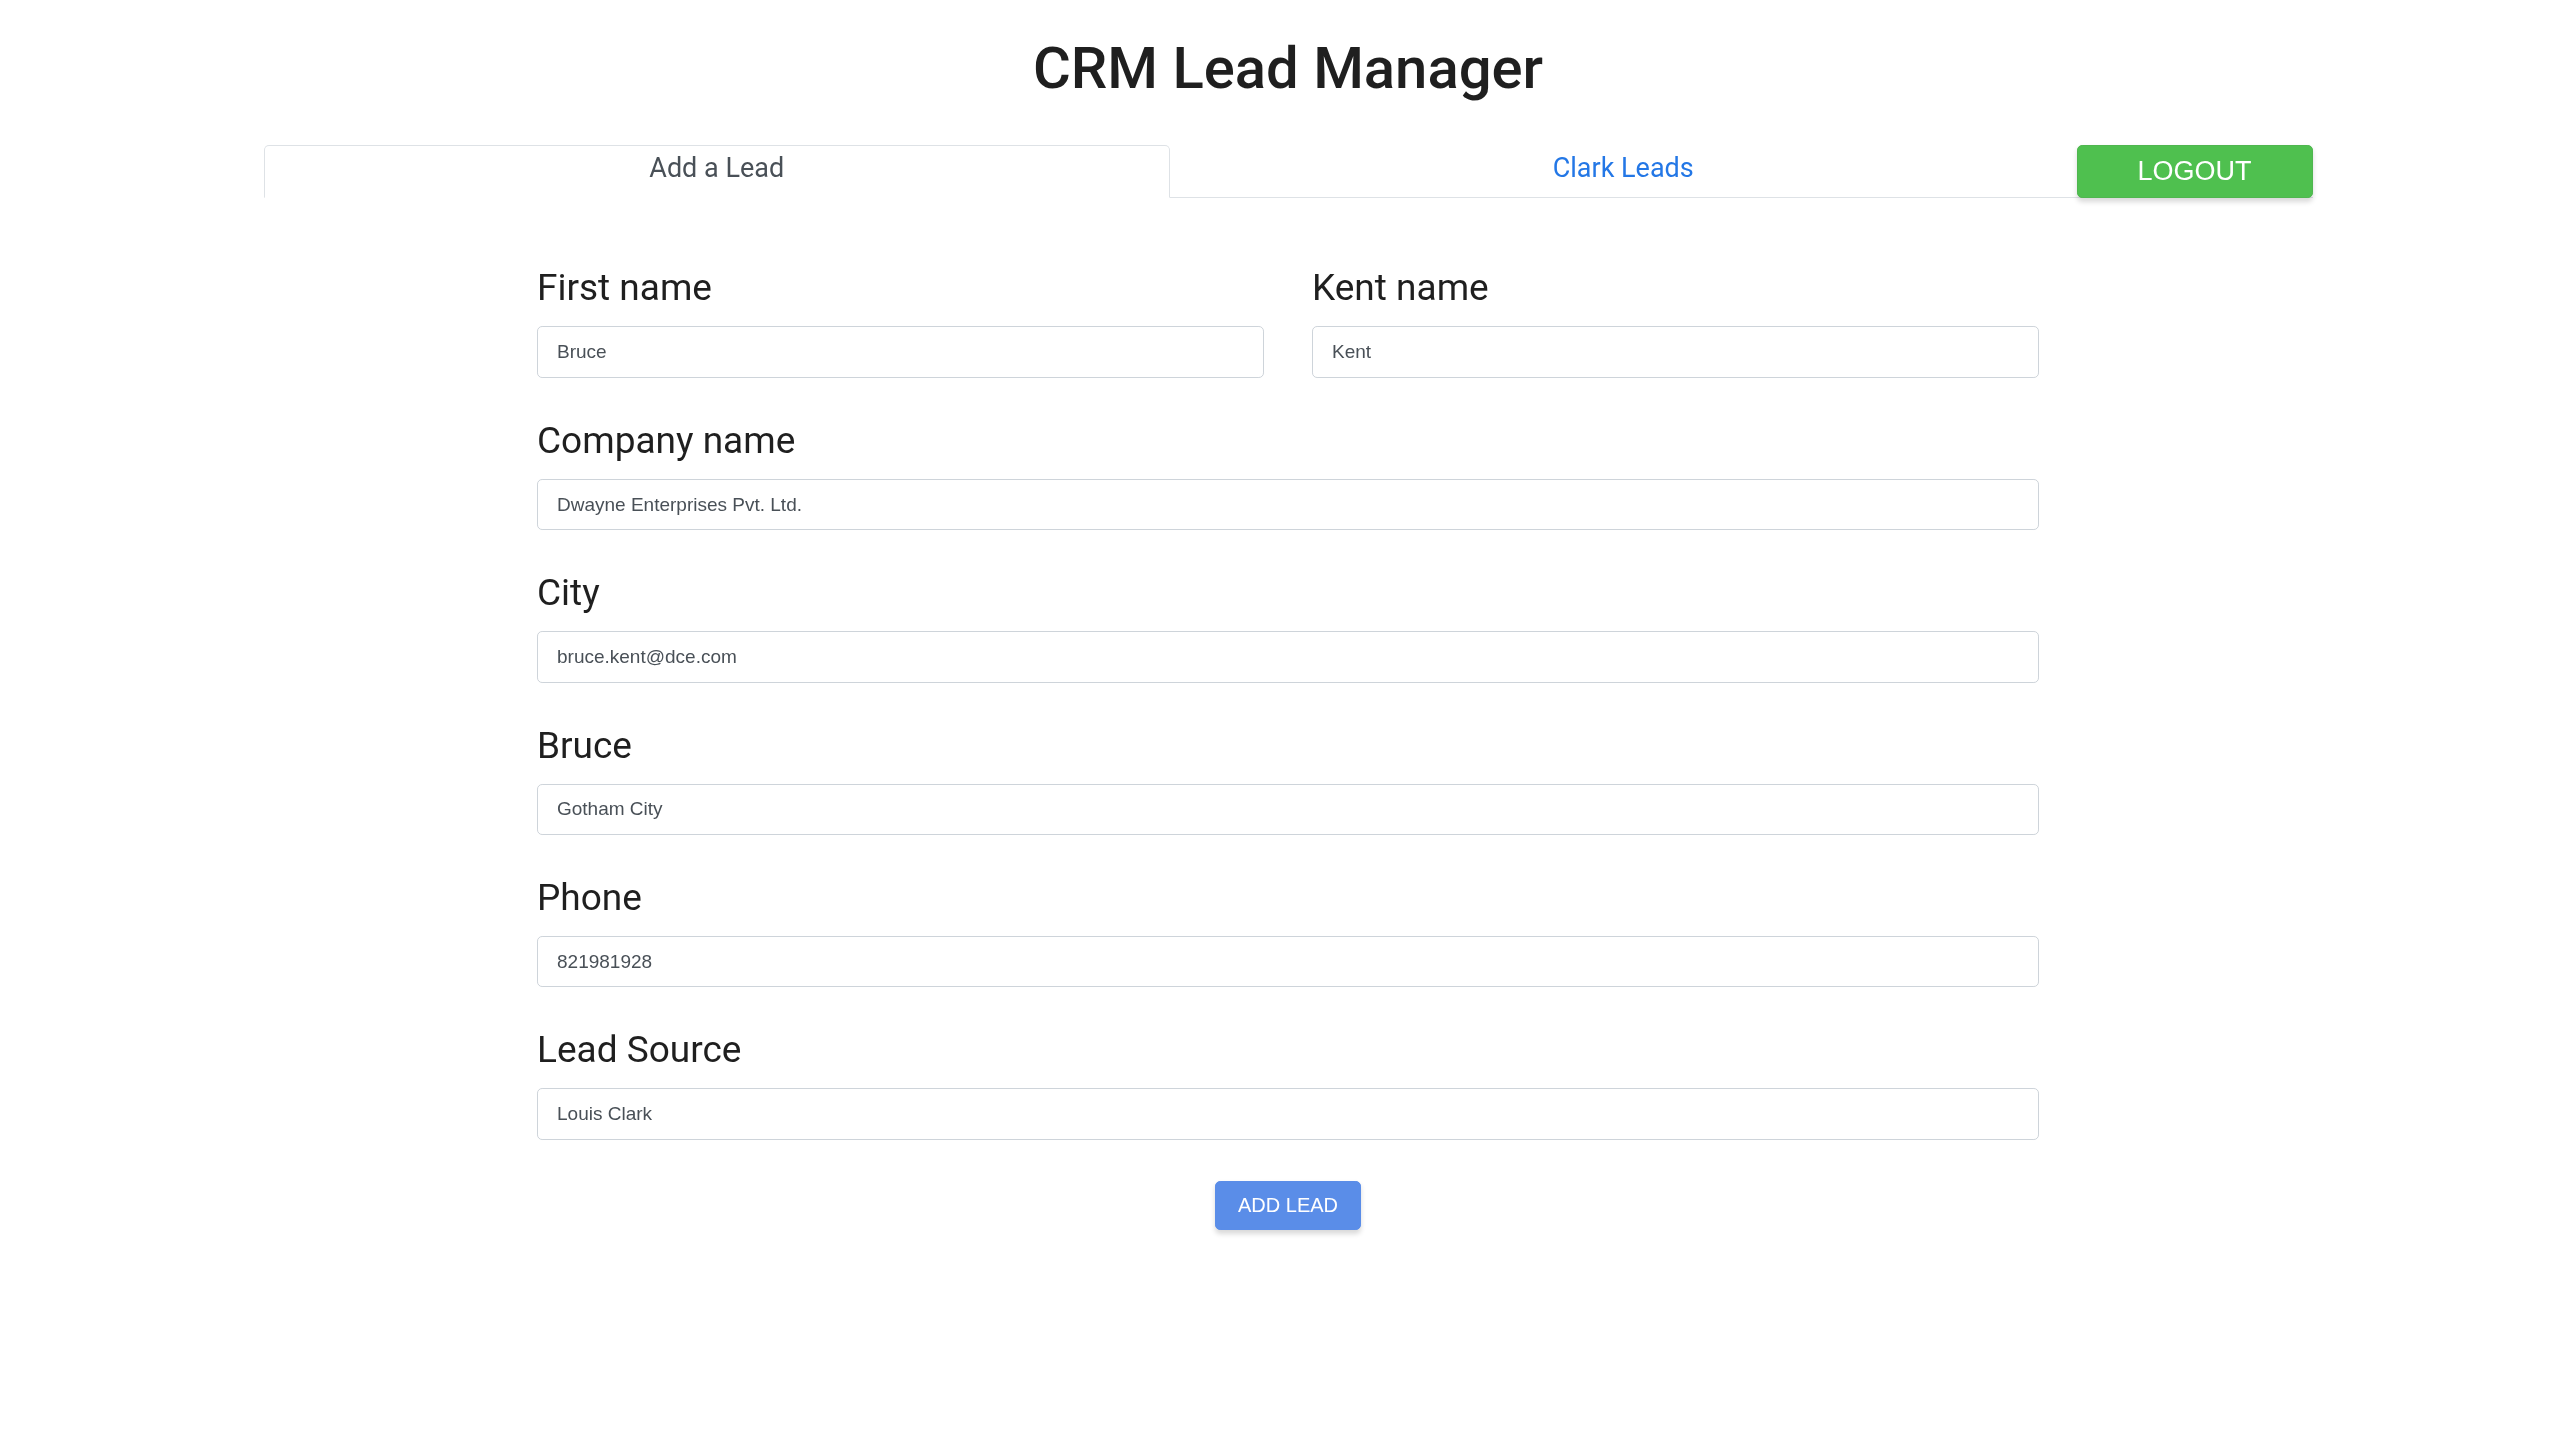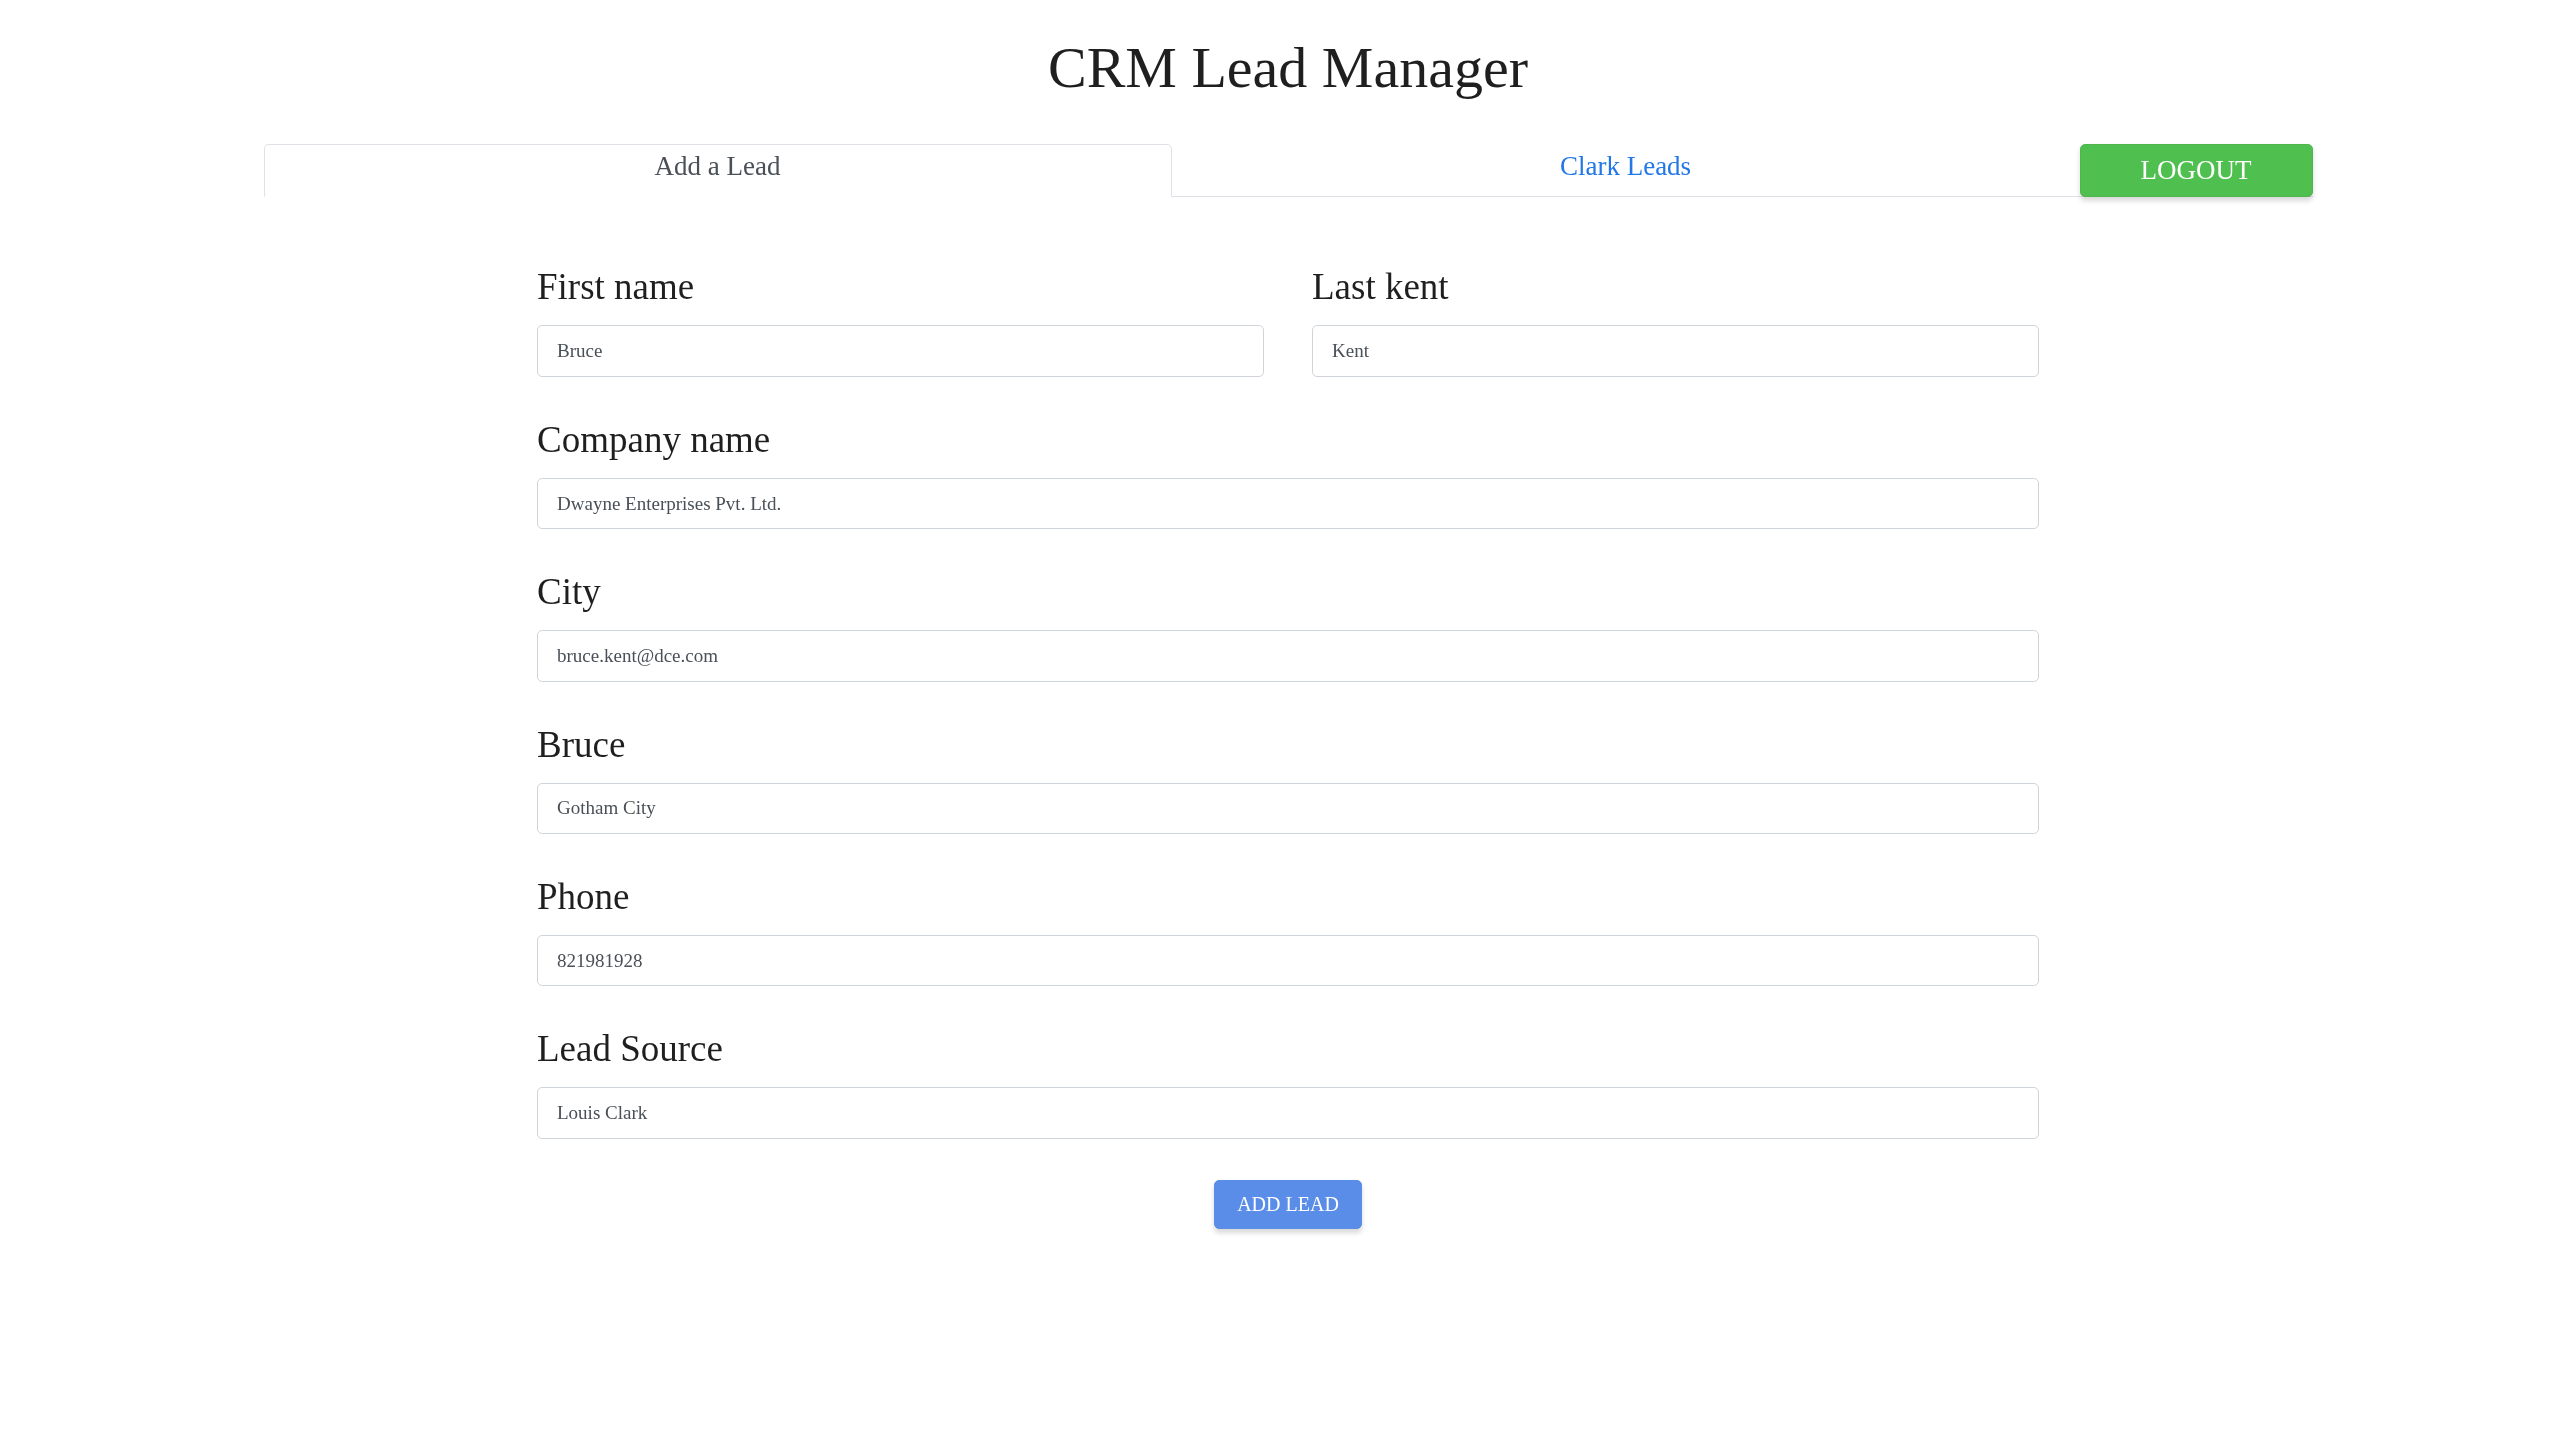--- a/index.html
+++ b/index.html
@@ -1,19 +1,18 @@
 <!DOCTYPE html>
 <html style="font-size:13.7px"><head>
   <meta charset="utf-8">
   <style>
     * {
       margin: 0;
       padding: 0;
       box-sizing: border-box;
-      font-family: Liberation Serif, serif;
     }
     body {
       font-family: -apple-system, BlinkMacSystemFont, "Segoe UI", Roboto, "Helvetica Neue", Arial, sans-serif;
       background: #ffffff;
       color: #212529;
     }
     .container {
       max-width: 2117px;
       margin: 0 auto;
       padding: 34px;
@@ -119,21 +118,21 @@
     <button class="logout-btn">LOGOUT</button>
   </div>
 
   <div class="form-wrapper">
     <div class="form-row">
       <div class="form-group">
         <label class="form-label">First name</label>
         <input type="text" class="form-input" value="Bruce" style="">
       </div>
       <div class="form-group">
-        <label class="form-label">Last kent</label>
+        <label class="form-label">Kent name</label>
         <input type="text" class="form-input" value="Kent" style="">
       </div>
     </div>
 
     <div class="form-row">
       <div class="form-group">
         <label class="form-label">Company name</label>
         <input type="text" class="form-input" value="Dwayne Enterprises Pvt. Ltd." style="">
       </div>
     </div>

